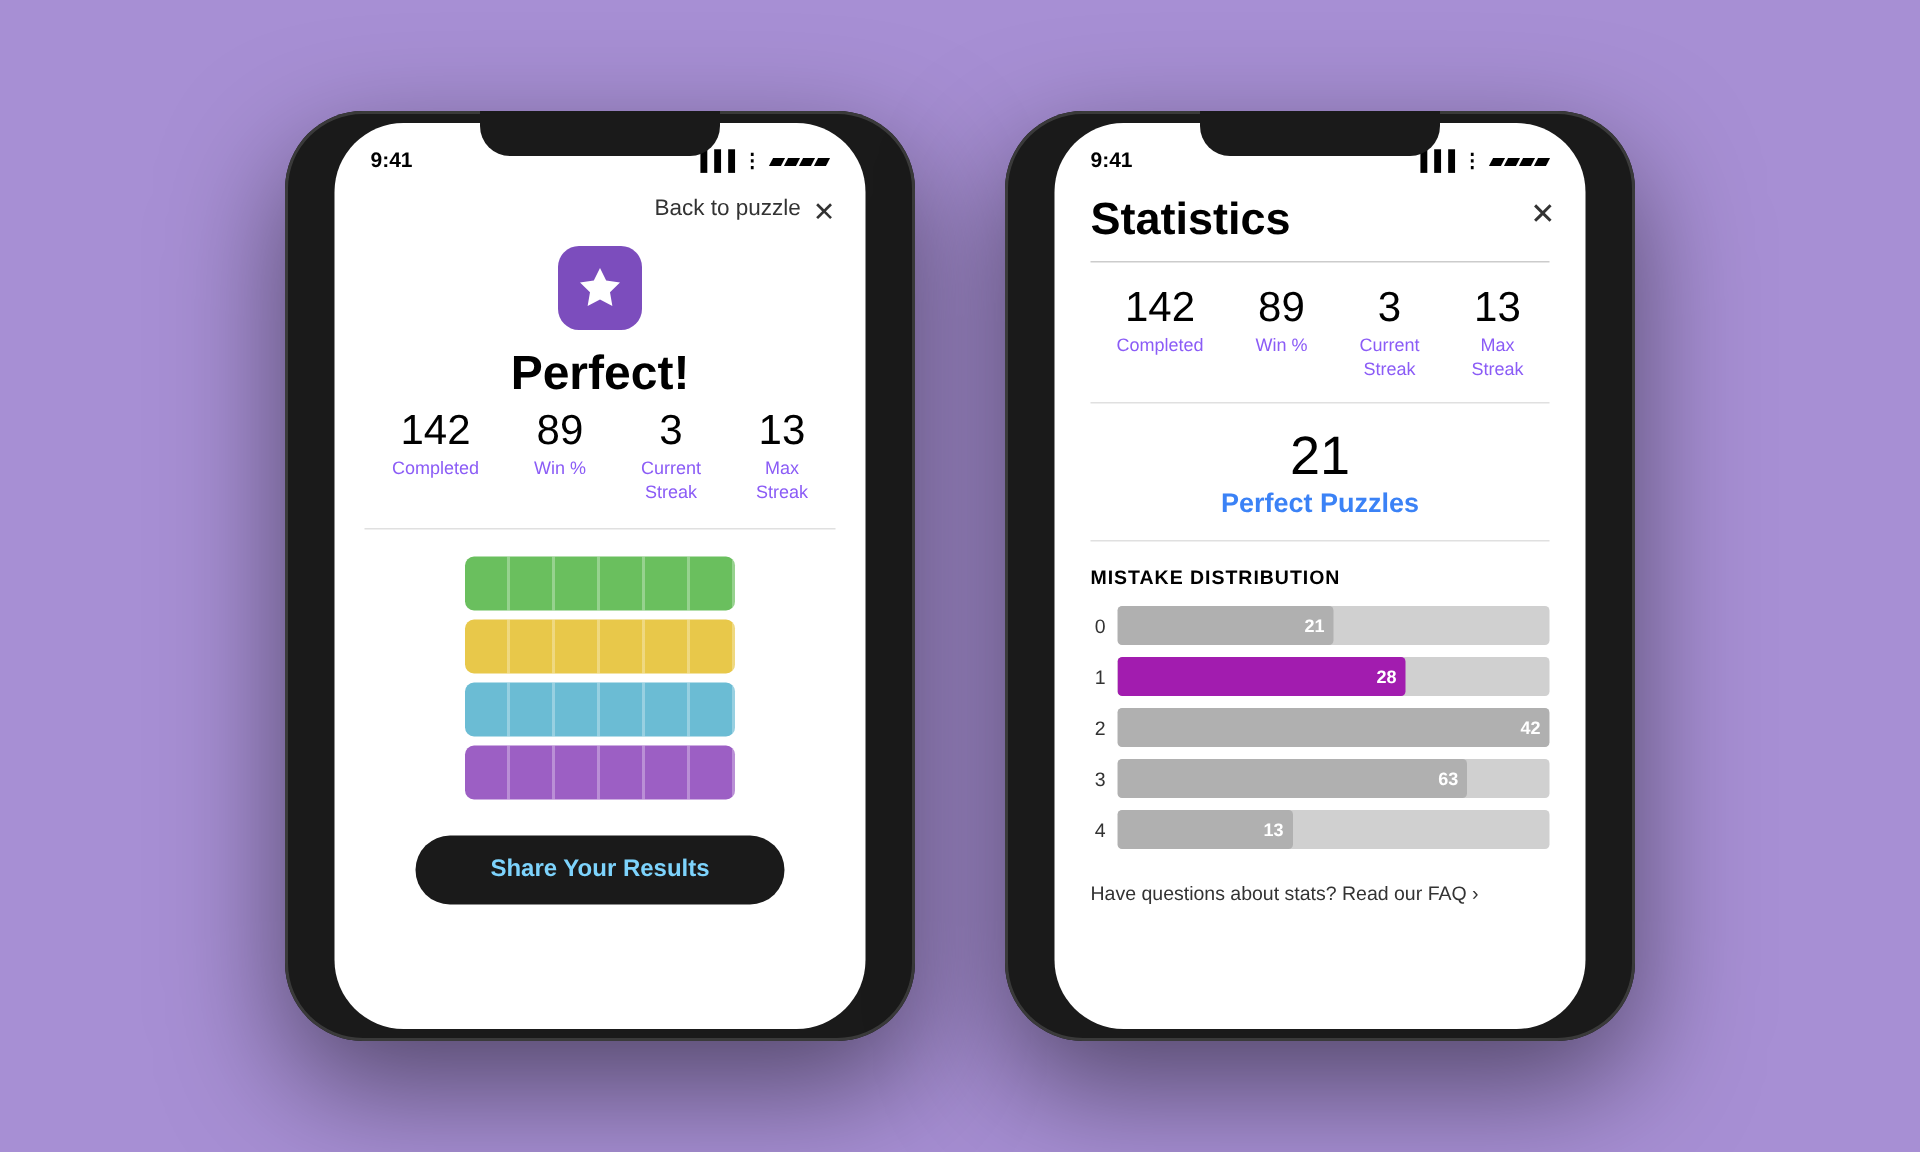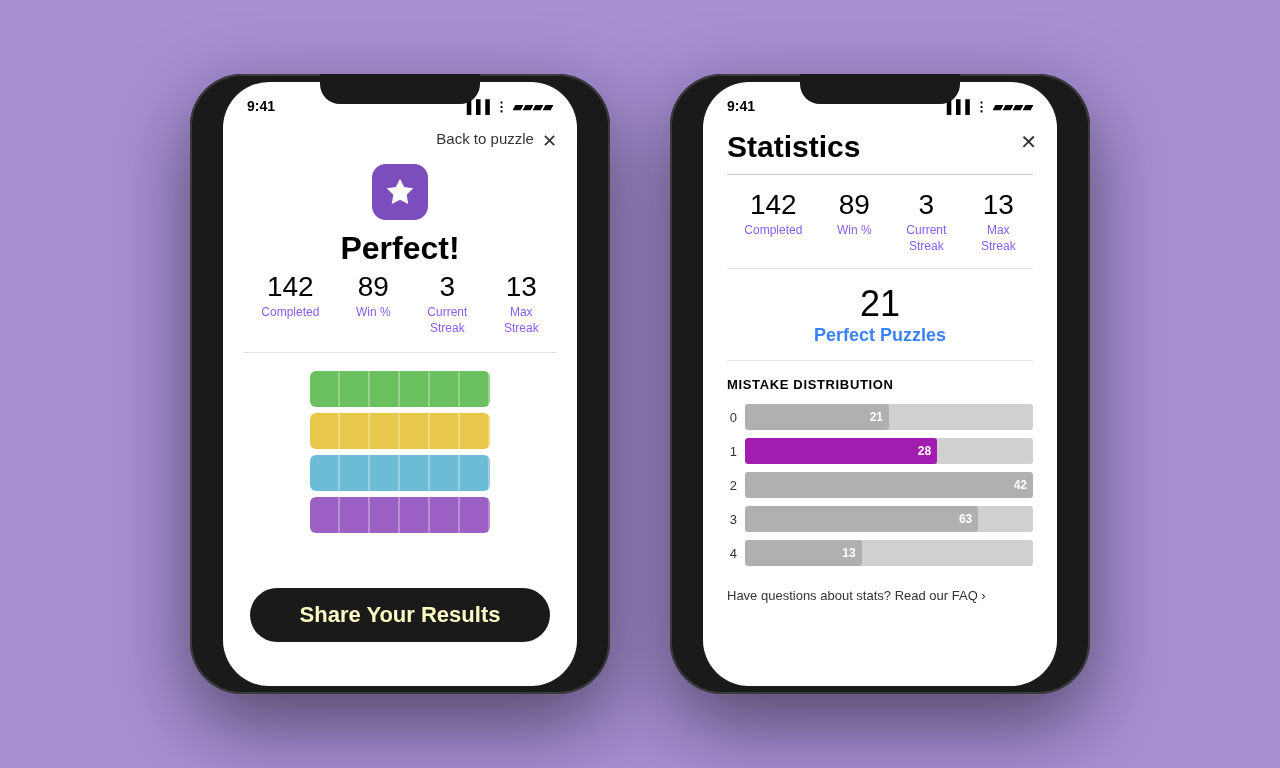--- a/index.html
+++ b/index.html
@@ -153,28 +153,27 @@
         rgba(255,255,255,0.3) 28px,
         rgba(255,255,255,0.3) 30px
       );
     }
     .block-green { background: #6abf5e; }
     .block-yellow { background: #e8c84a; }
     .block-blue { background: #6bbcd4; }
     .block-purple { background: #9c5fc4; }
     .share-btn {
       background: #1a1a1a;
-      color: #fef9c3;
+      color: #7dd3fc;
       border: none;
       border-radius: 50px;
       padding: 14px 50px;
-      font-size: 22px;
+      font-size: 16px;
       font-weight: 600;
       cursor: pointer;
-      margin-top: 31px;
     }
 
     
     .phone2-content {
       flex: 1;
       display: flex;
       flex-direction: column;
       padding: 0 24px;
       overflow-y: auto;
     }

